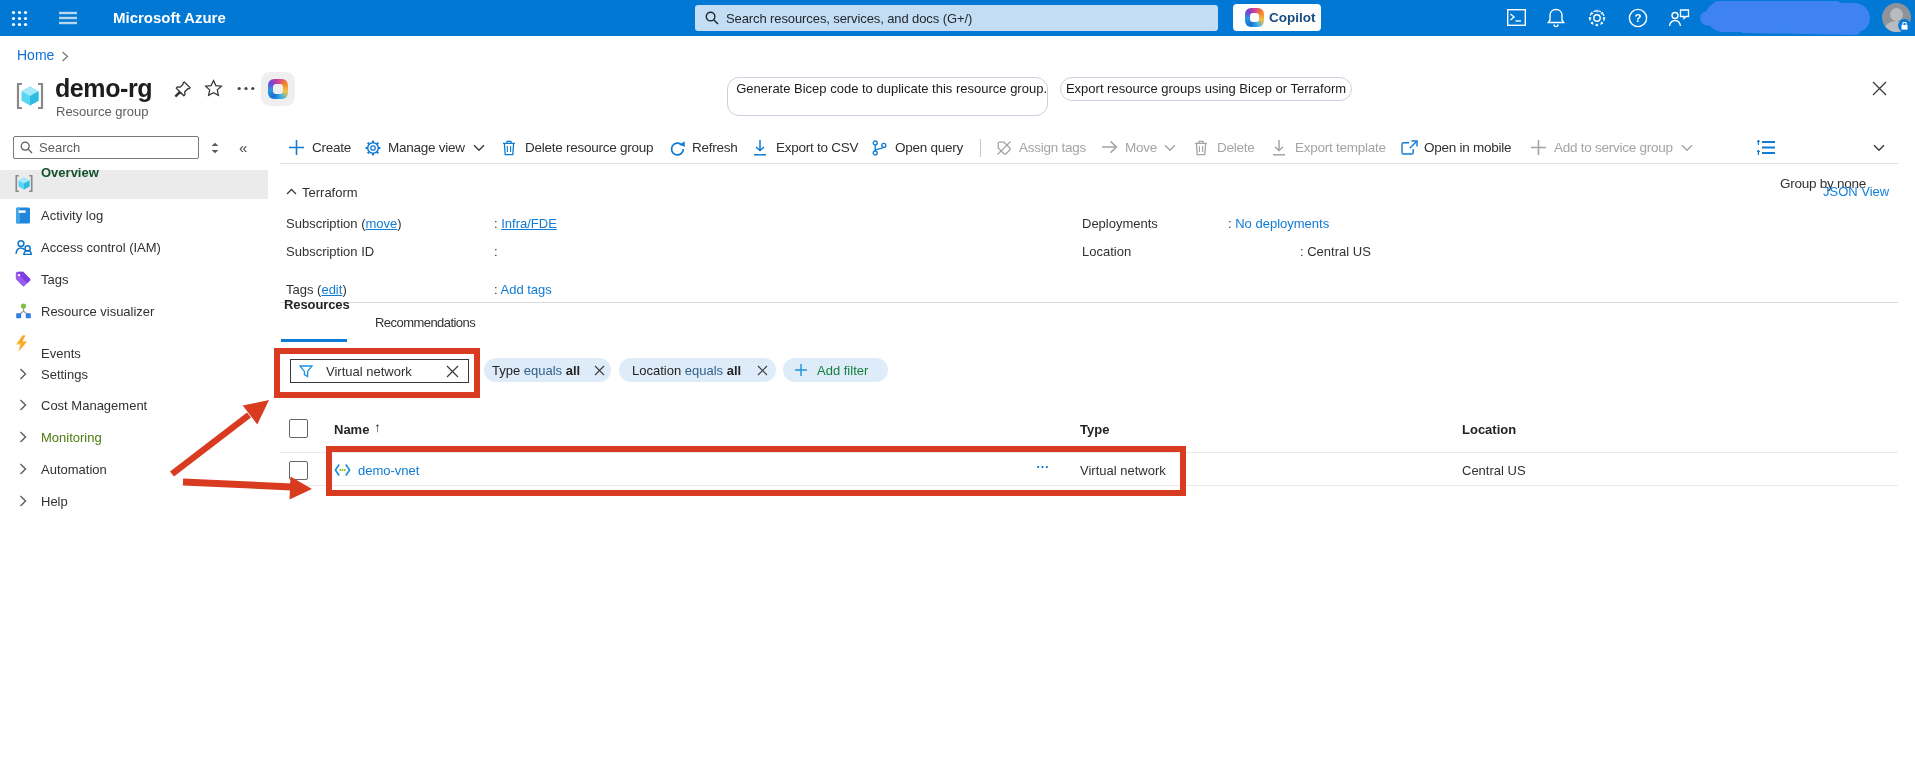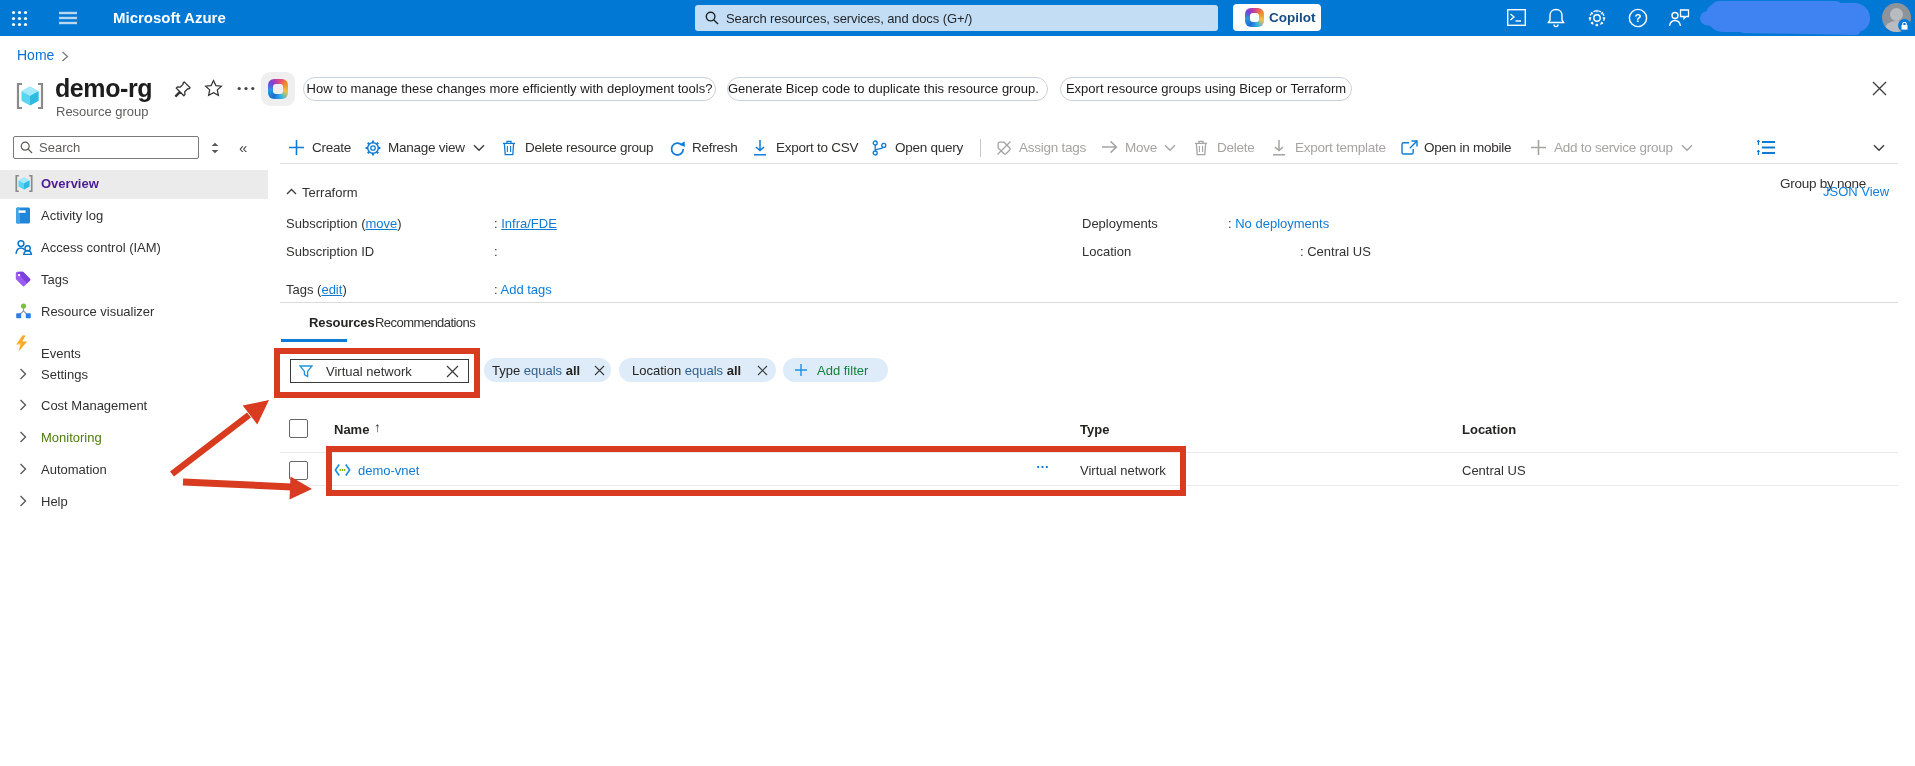--- a/index.html
+++ b/index.html
@@ -119,22 +119,21 @@
         <circle cx="9" cy="2.5" r="1.6"></circle>
         <circle cx="15.8" cy="2.5" r="1.6"></circle>
       </g>
   </svg>
 
   <div class="abs" style="left:261px;top:72px;width:34px;height:34px;background:#efefef;border-radius:9px;"></div>
   <div class="abs" style="left:268px;top:79px;width:20px;height:20px;border-radius:6px;background:conic-gradient(from 210deg,#1b6ed0,#2a9ae0,#7a3fd4,#d9408f,#f0882e,#f6c14a,#35b2e8,#1b6ed0);">
     <div class="abs" style="left:5px;top:5px;width:10px;height:10px;background:#efefef;border-radius:3px;"></div>
   </div>
 
-  <div class="abs" style="left:303px;top:77px;width:413px;height:24px;border:1px solid #c9d1dd;border-radius:12px;font-size:13px;color:#1b1b1b;line-height:22px;text-align:center;">How to manage these changes more efficiently with deployment tools?</div>
-  <div class="abs" style="left:727px;top:77px;width:321px;height:24px;border:1px solid #c9d1dd;border-radius:12px;font-size:13px;color:#1b1b1b;line-height:22px;text-align:left;">Generate Bicep code to duplicate this resource group.</div>
+  <div class="abs" style="left:727px;top:77px;width:321px;height:39px;border:1px solid #c9d1dd;border-radius:12px;font-size:13px;color:#1b1b1b;line-height:22px;text-align:right;">Generate Bicep code to duplicate this resource group.</div>
   <div class="abs" style="left:1060px;top:77px;width:292px;height:24px;border:1px solid #c9d1dd;border-radius:12px;font-size:13px;color:#1b1b1b;line-height:22px;text-align:center;">Export resource groups using Bicep or Terraform</div>
 
   <svg class="abs" style="left:1872px;top:81px" width="15" height="15" viewBox="0 0 15 15">
     <path d="M1 1l13 13M14 1L1 14" stroke="#3b3b3b" stroke-width="1.3"></path>
   </svg>
 
   <div class="abs" style="left:13px;top:136px;width:186px;height:23px;border:1px solid #7a7a7a;border-radius:2px;"></div>
   <svg class="abs" style="left:20px;top:141px" width="13" height="13" viewBox="0 0 13 13">
     <circle cx="5.2" cy="5.2" r="4" fill="none" stroke="#5c5a58" stroke-width="1.2"></circle>
     <line x1="8.2" y1="8.2" x2="12" y2="12" stroke="#5c5a58" stroke-width="1.2"></line>
@@ -149,21 +148,21 @@
   <div id="nav">
       <div class="abs" style="left:15px;top:175px;width:18px;height:18px;">
         <svg width="18" height="17" viewBox="0 0 28 26">
           <path d="M6 1H2v24h4" fill="none" stroke="#8a8a8a" stroke-width="2.6"></path>
           <path d="M22 1h4v24h-4" fill="none" stroke="#8a8a8a" stroke-width="2.6"></path>
           <polygon points="14,3.5 22.5,8.2 22.5,17.8 14,22.5 5.5,17.8 5.5,8.2" fill="#59d4f2"></polygon>
           <polygon points="14,3.5 22.5,8.2 14,13 5.5,8.2" fill="#a5e9fa"></polygon>
           <polygon points="14,13 22.5,8.2 22.5,17.8 14,22.5" fill="#30bce2"></polygon>
         </svg>
       </div>
-      <div class="abs" style="left:41px;top:176px;font-size:13px;color:#4c1d95;font-weight:700;">Overview</div>
+      <div class="abs" style="left:41px;top:165px;font-size:13px;color:#14532d;font-weight:700;">Overview</div>
       <div class="abs" style="left:15px;top:207px;width:18px;height:18px;">
         <svg width="16" height="17" viewBox="0 0 16 17">
           <rect x="1" y="0.5" width="14" height="16" rx="1.5" fill="#1f86dc"></rect>
           <rect x="1" y="0.5" width="4" height="16" fill="#45a3e8" rx="1.5"></rect>
           <rect x="3.6" y="3.4" width="7" height="2.4" fill="#fff"></rect>
         </svg>
       </div>
       <div class="abs" style="left:41px;top:208px;font-size:13px;color:#323130;">Activity log</div>
       <div class="abs" style="left:15px;top:239px;width:18px;height:18px;">
         <svg width="18" height="16" viewBox="0 0 18 16">
@@ -361,21 +360,21 @@
   <div class="abs t13" style="left:286px;top:282px;">Tags (<span style="color:#0f7bd4;text-decoration:underline;">edit</span>)</div>
   <div class="abs t13" style="left:494px;top:282px;">: <span style="color:#0f7bd4;">Add tags</span></div>
 
   <div class="abs t13" style="left:1082px;top:216px;">Deployments</div>
   <div class="abs t13" style="left:1228px;top:216px;">: <span style="color:#0f7bd4;">No deployments</span></div>
   <div class="abs t13" style="left:1082px;top:244px;">Location</div>
   <div class="abs t13" style="left:1300px;top:244px;">: Central US</div>
 
   <div class="abs" style="left:280px;top:302px;width:1618px;height:1px;background:#dcdad8;"></div>
 
-  <div class="abs" style="left:284px;top:315px;font-size:13px;font-weight:700;color:#252423;letter-spacing:-0.1px;margin-left:25px;">Resources</div>
+  <div class="abs" style="left:284px;top:297px;font-size:13px;font-weight:700;color:#252423;letter-spacing:-0.1px;">Resources</div>
   <div class="abs" style="left:375px;top:315px;font-size:13px;color:#323130;letter-spacing:-0.55px;">Recommendations</div>
   <div class="abs" style="left:281px;top:339px;width:66px;height:3px;background:#0f7bd4;"></div>
 
   <div class="abs" style="left:290px;top:359px;width:179px;height:24px;border:1.5px solid #3b3a39;background:#fff;"></div>
   <svg class="abs" style="left:299px;top:365px" width="14" height="13" viewBox="0 0 14 13">
     <path d="M1 1h12L8.6 6.4v5.2L5.4 9.6V6.4z" fill="none" stroke="#1b93e0" stroke-width="1.3"></path>
   </svg>
   <div class="abs" style="left:326px;top:364px;font-size:13px;color:#323130;">Virtual network</div>
   <svg class="abs" style="left:446px;top:365px" width="13" height="13" viewBox="0 0 13 13">
     <path d="M1 1l11 11M12 1L1 12" stroke="#3b3b3b" stroke-width="1.2"></path>

